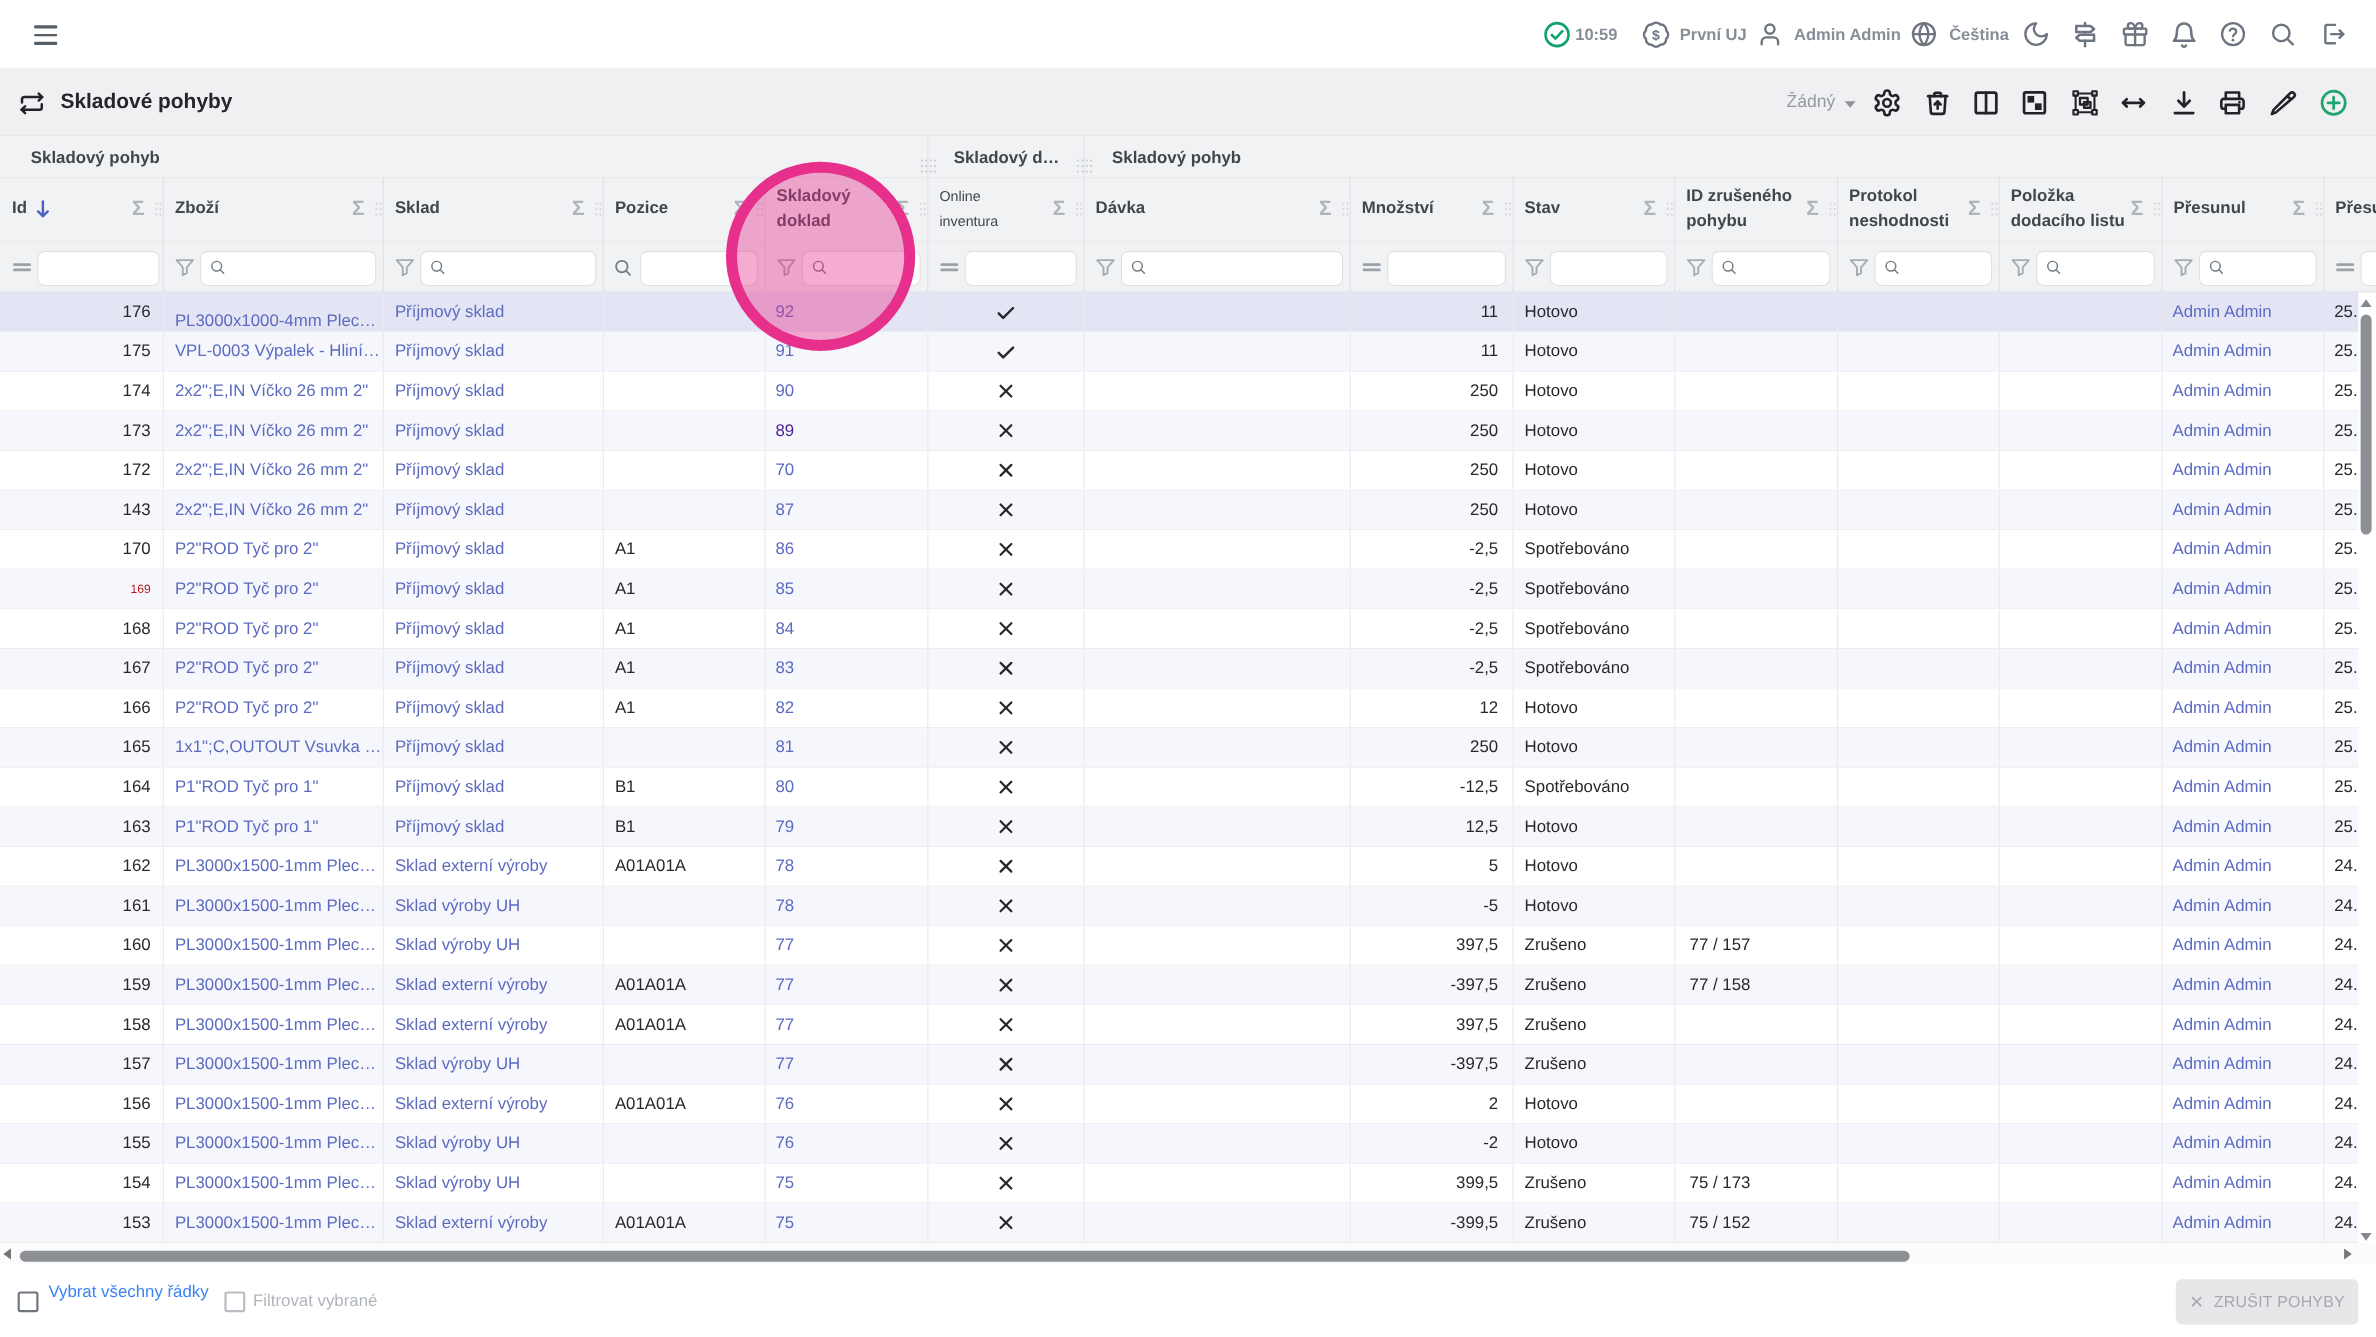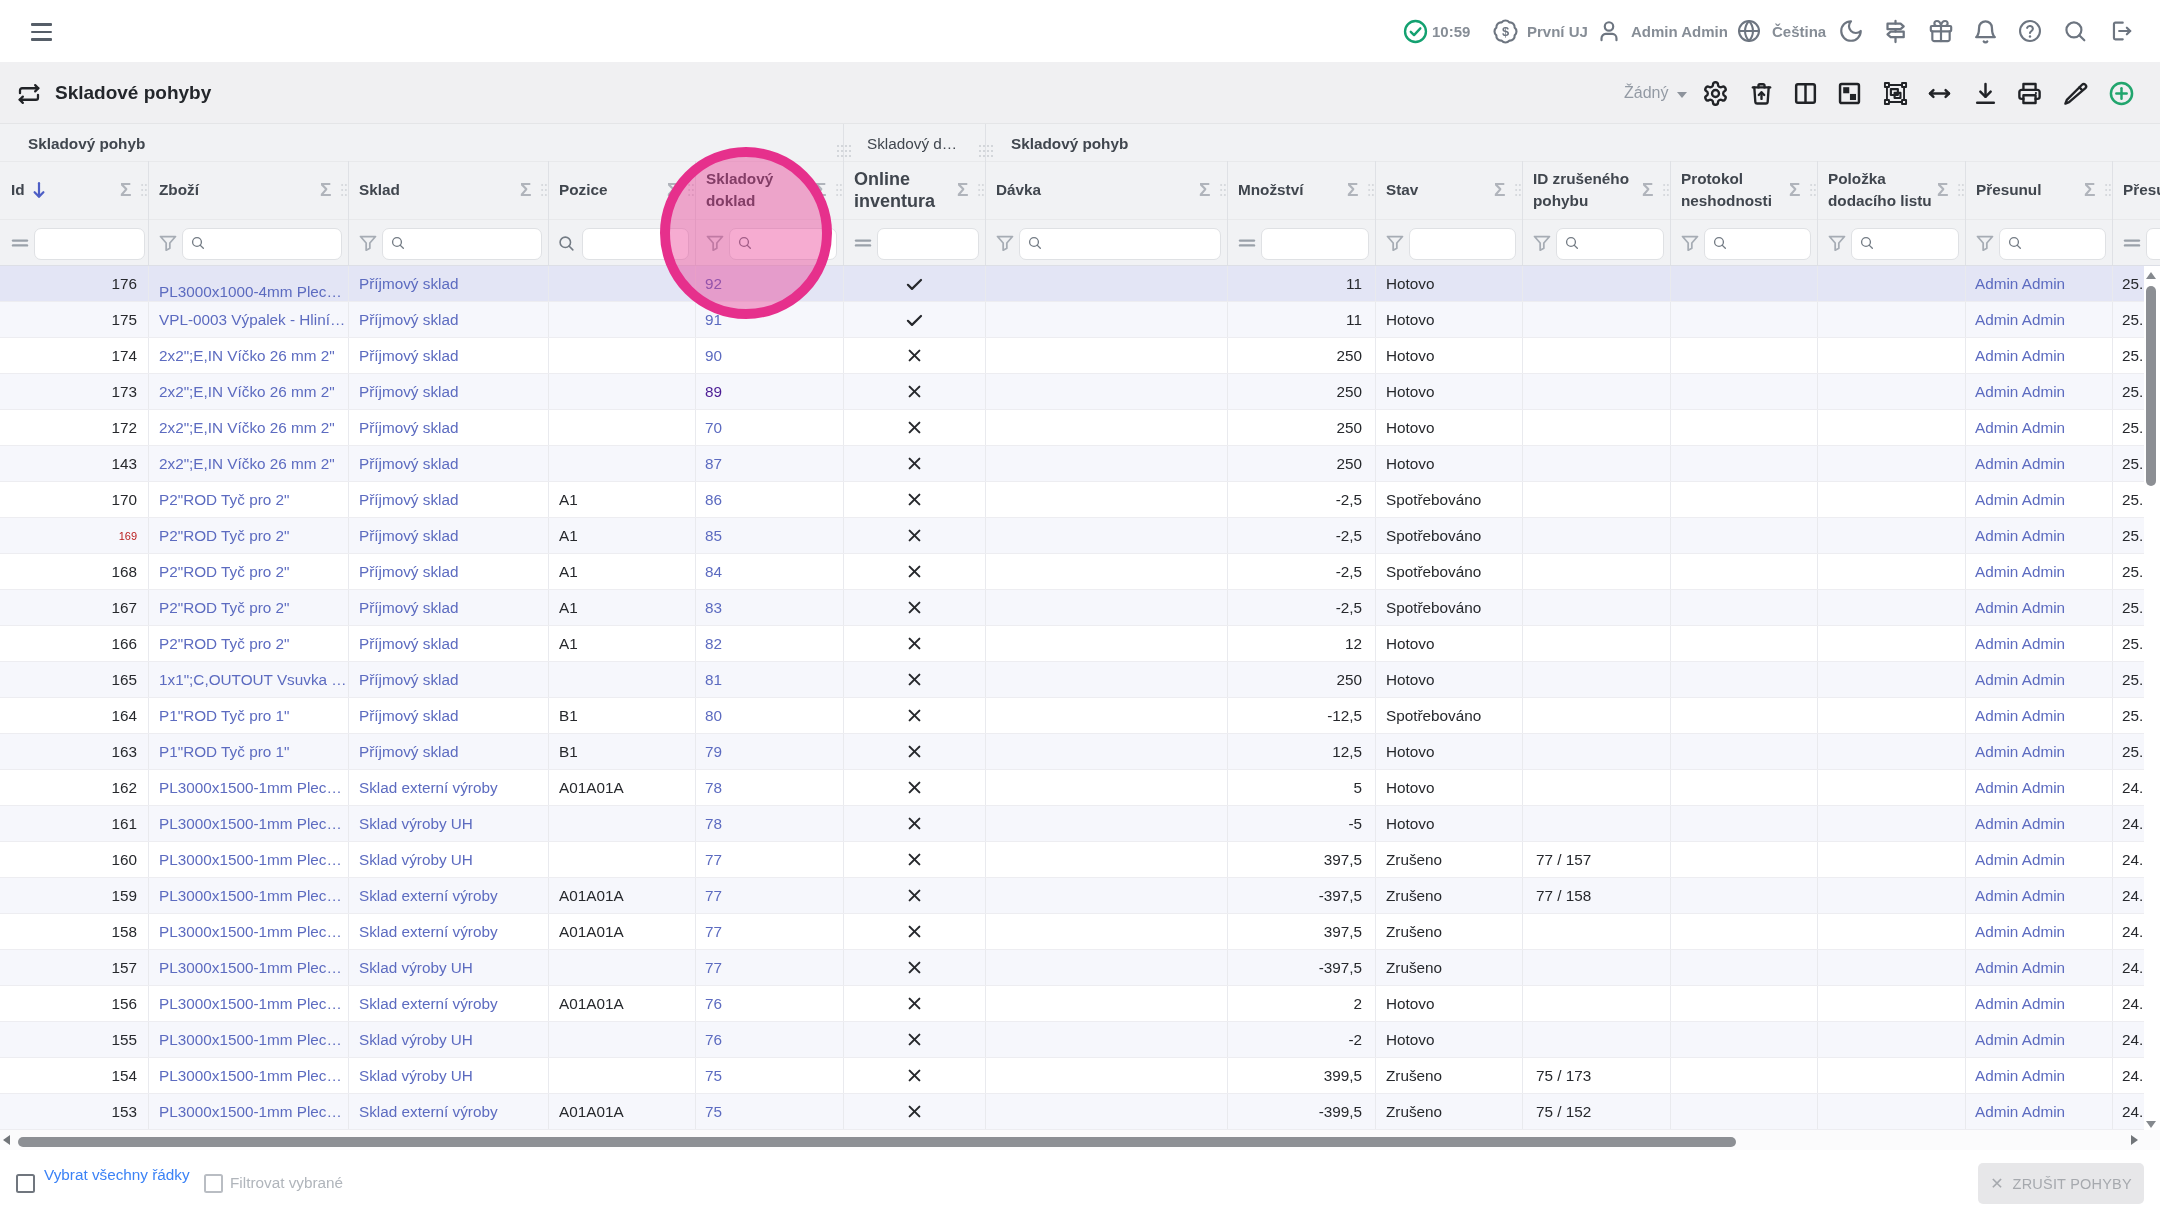--- a/index.html
+++ b/index.html
@@ -125,21 +125,21 @@
       </svg></div>
     <div style="position:absolute;left:2108px;top:80px;width:27px;height:27px"><svg width="27" height="27" viewBox="0 0 24 24" fill="none" stroke-linecap="round" stroke-linejoin="round">
         <circle cx="12" cy="12" r="9.4" stroke="#21a56d" stroke-width="2.2" fill="none"></circle>
         <path d="M12 7.4v9.2" stroke="#21a56d" stroke-width="2.2"></path>
         <path d="M7.4 12h9.2" stroke="#21a56d" stroke-width="2.2"></path>
       </svg></div>
     <div class="abs" style="left:0;top:124px;width:2160px;height:142px;background:#f1f2f4"></div>
     <div class="abs" style="left:0;top:161px;width:2160px;height:1px;background:#e8e9eb"></div>
     <div class="abs" style="left:0;top:219px;width:2160px;height:1px;background:#e8e9eb"></div>
     <div class="abs" style="left:28px;top:124px;height:37px;display:flex;align-items:center;padding-top:3px;color:#40464e;font-size:15.3px;font-weight:bold">Skladový pohyb</div>
-    <div class="abs" style="left:867px;top:124px;height:37px;display:flex;align-items:center;padding-top:3px;color:#40464e;font-size:15.3px;font-weight:normal">Skladový d…</div>
+    <div class="abs" style="left:867px;top:124px;height:37px;display:flex;align-items:center;padding-top:3px;color:#40464e;font-size:15.3px;font-weight:bold">Skladový d…</div>
     <div class="abs" style="left:1011px;top:124px;height:37px;display:flex;align-items:center;padding-top:3px;color:#40464e;font-size:15.3px;font-weight:bold">Skladový pohyb</div>
     <div class="abs" style="left:843px;top:124px;width:1px;height:37px;background:#dfe1e5"></div>
     <div class="abs" style="left:985px;top:124px;width:1px;height:37px;background:#dfe1e5"></div>
     <div style="position:absolute;left:834px;top:141px;width:20px;height:20px"><svg width="20" height="20" viewBox="0 0 20 20">
         <circle cx="4" cy="5" r="1.0" fill="#c9cdd2"></circle>
         <circle cx="8" cy="5" r="1.0" fill="#c9cdd2"></circle>
         <circle cx="12" cy="5" r="1.0" fill="#c9cdd2"></circle>
         <circle cx="16" cy="5" r="1.0" fill="#c9cdd2"></circle>
         <circle cx="4" cy="10" r="1.0" fill="#c9cdd2"></circle>
         <circle cx="8" cy="10" r="1.0" fill="#c9cdd2"></circle>
@@ -268,21 +268,21 @@
         <circle cx="10.9" cy="14" r="1.0" fill="#d2d5d9"></circle>
       </svg></div>
     <div style="position:absolute;left:705px;top:233px;width:20px;height:20px"><svg width="20" height="20" viewBox="0 0 24 24" fill="none" stroke-linecap="round" stroke-linejoin="round">
         <path d="M3 4.2h18L14.2 12v6.3l-4.4 2.3V12Z" stroke="#a6acb4" stroke-width="2.1"></path>
       </svg></div>
     <div class="abs" style="left:729px;top:228px;width:108px;height:32px;background:#fff;border:1px solid #dfe1e4;border-radius:7px"></div>
     <div style="position:absolute;left:737px;top:235px;width:16px;height:16px"><svg width="16" height="16" viewBox="0 0 24 24" fill="none" stroke-linecap="round" stroke-linejoin="round">
         <circle cx="10.5" cy="10.5" r="6.6" stroke="#737b84" stroke-width="2.0" fill="none"></circle>
         <path d="M15.2 15.2 20 20" stroke="#737b84" stroke-width="2.0"></path>
       </svg></div>
-    <div class="abs" style="left:854px;top:161px;height:58px;display:flex;align-items:center;color:#40464e;font-size:18px;font-weight:bold;line-height:22px;">
+    <div class="abs" style="left:854px;top:161px;height:58px;display:flex;align-items:center;color:#40464e;font-size:13px;font-weight:normal;line-height:22px;">
       <div>Online<br>inventura</div>
     </div>
     <div class="abs" style="left:957px;top:161px;height:58px;display:flex;align-items:center;color:#b0b4bb;font-size:19px;font-weight:bold">Σ</div>
     <div style="position:absolute;left:972px;top:181px;width:18px;height:18px"><svg width="18" height="18" viewBox="0 0 18 18">
         <circle cx="7.1" cy="4" r="1.0" fill="#d2d5d9"></circle>
         <circle cx="10.9" cy="4" r="1.0" fill="#d2d5d9"></circle>
         <circle cx="7.1" cy="9" r="1.0" fill="#d2d5d9"></circle>
         <circle cx="10.9" cy="9" r="1.0" fill="#d2d5d9"></circle>
         <circle cx="7.1" cy="14" r="1.0" fill="#d2d5d9"></circle>
         <circle cx="10.9" cy="14" r="1.0" fill="#d2d5d9"></circle>

